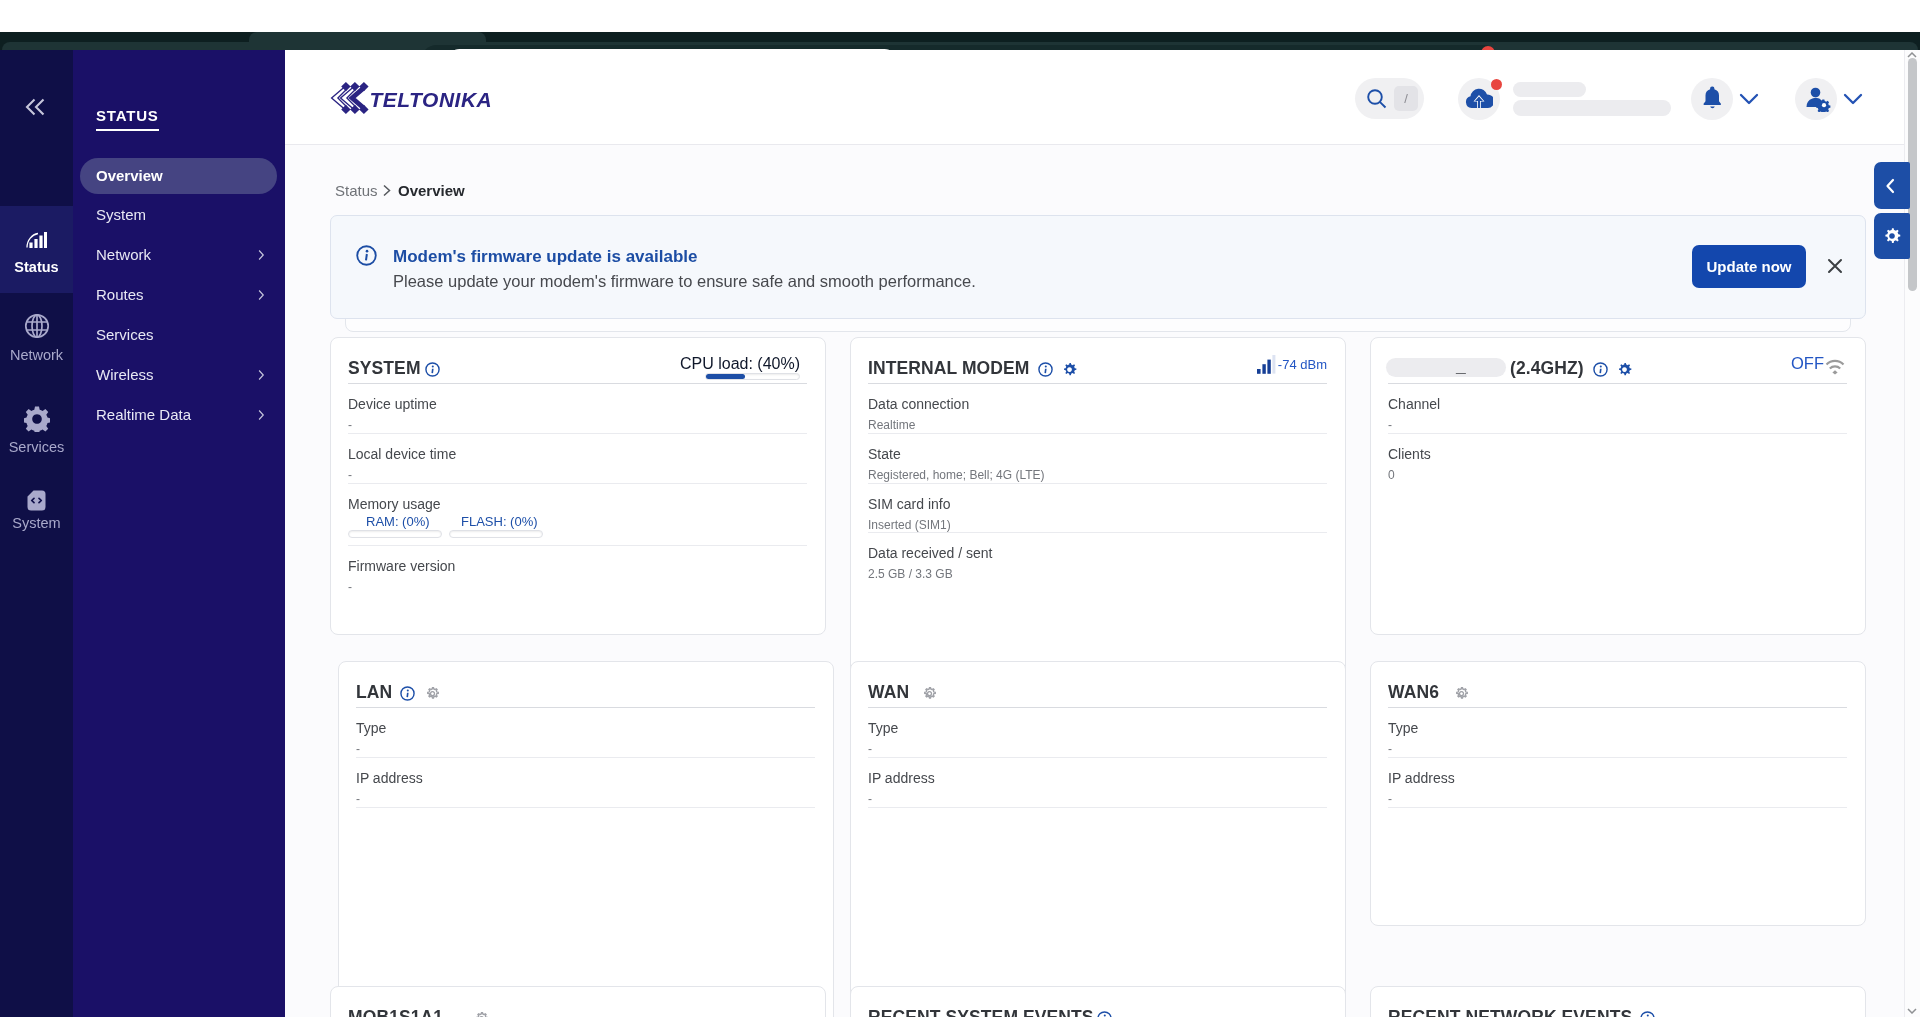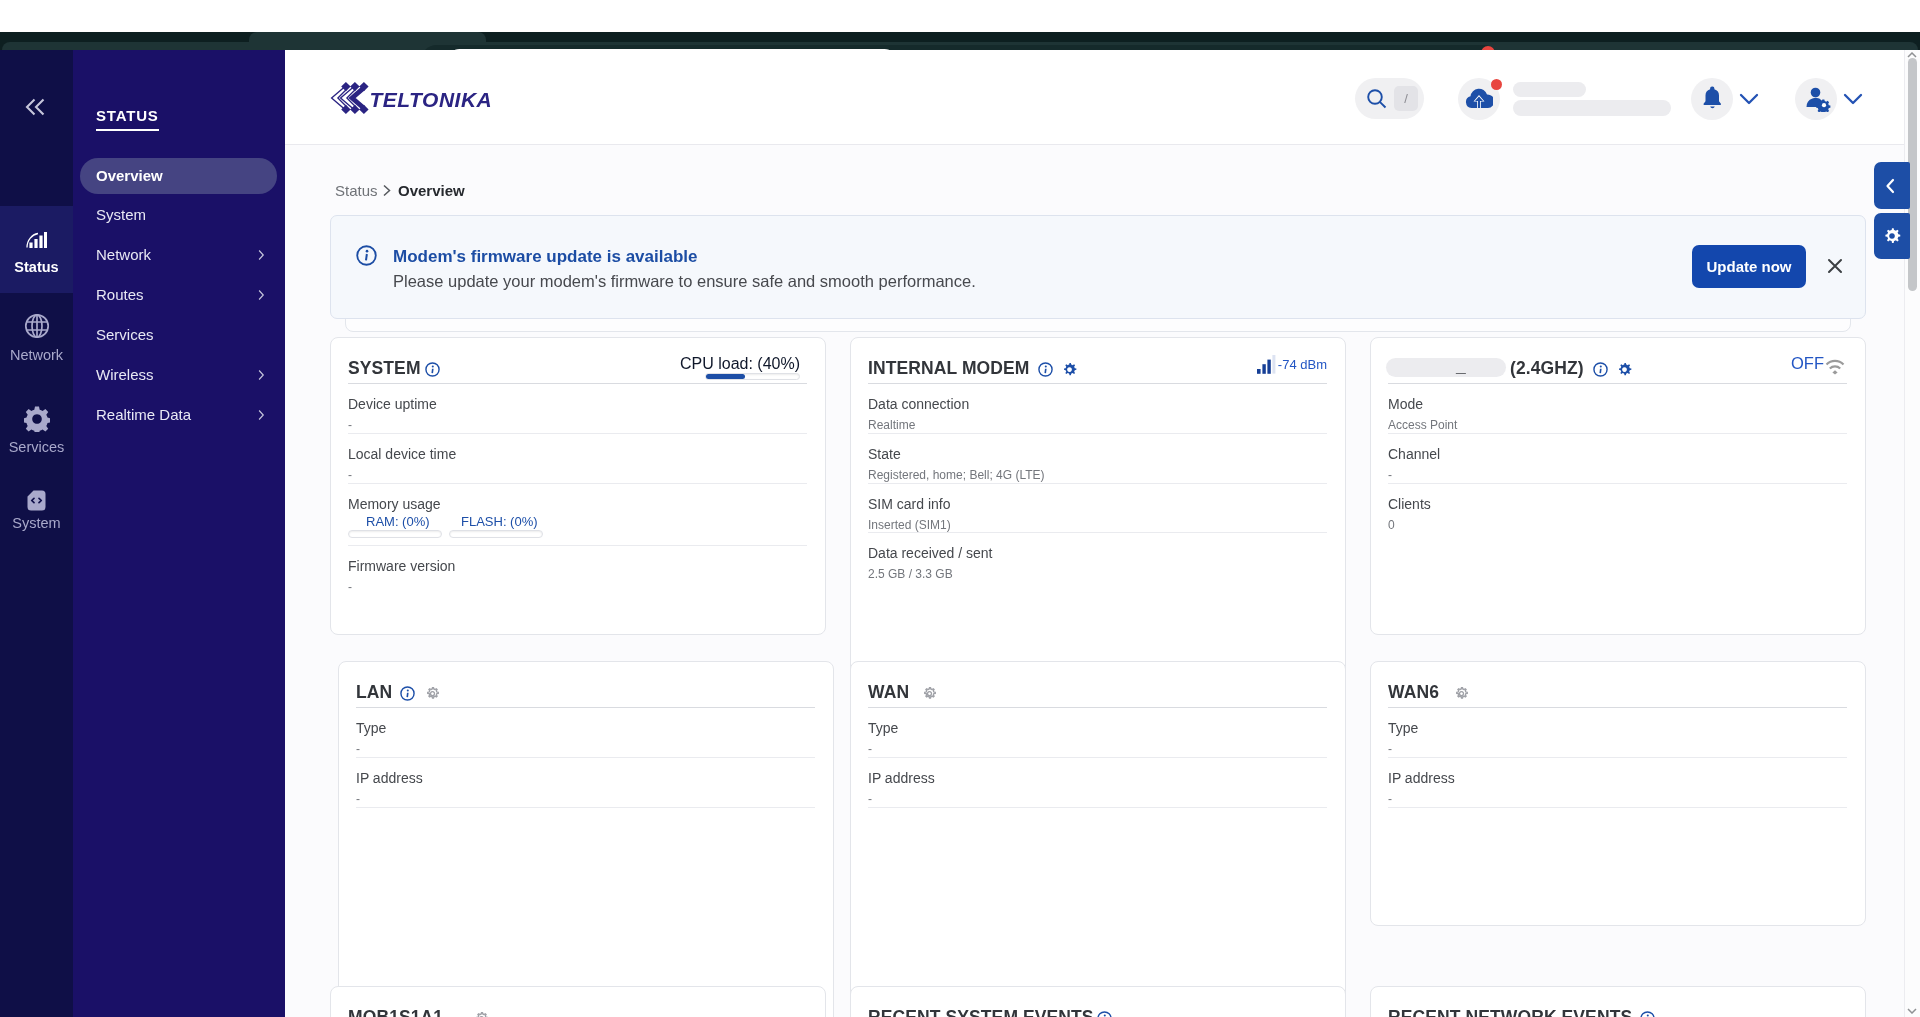--- a/index.html
+++ b/index.html
@@ -389,24 +389,20 @@
       <span class="abs" style="right:23px;top:16px;color:#2356c4;font-size:16.5px">OFF</span>
       <svg class="abs" style="right:2px;top:21px" width="20" height="16" viewBox="0 0 20 16">
           <g fill="none" stroke="#9b9b9b" stroke-width="2.2">
             <path d="M1.5 5.5 a12 12 0 0 1 17 0"></path>
             <path d="M4.8 9.5 a7.5 7.5 0 0 1 10.4 0"></path>
           </g>
           <path d="M10 11.2 l2.6 2.2 l-2.6 2.2 l-2.6 -2.2 z" fill="#9b9b9b"></path>
         </svg>
     </div>
     <div class="crow">
-        <span class="clabel">Mode</span>
-        <span class="cval">Access Point</span>
-      </div>
-    <div class="crow">
         <span class="clabel">Channel</span>
         <span class="cval">-</span>
       </div>
     <div class="crow last">
         <span class="clabel">Clients</span>
         <span class="cval">0</span>
       </div>
   </div>
 
   <div class="card" style="left:338px;top:661px;height:368px">

